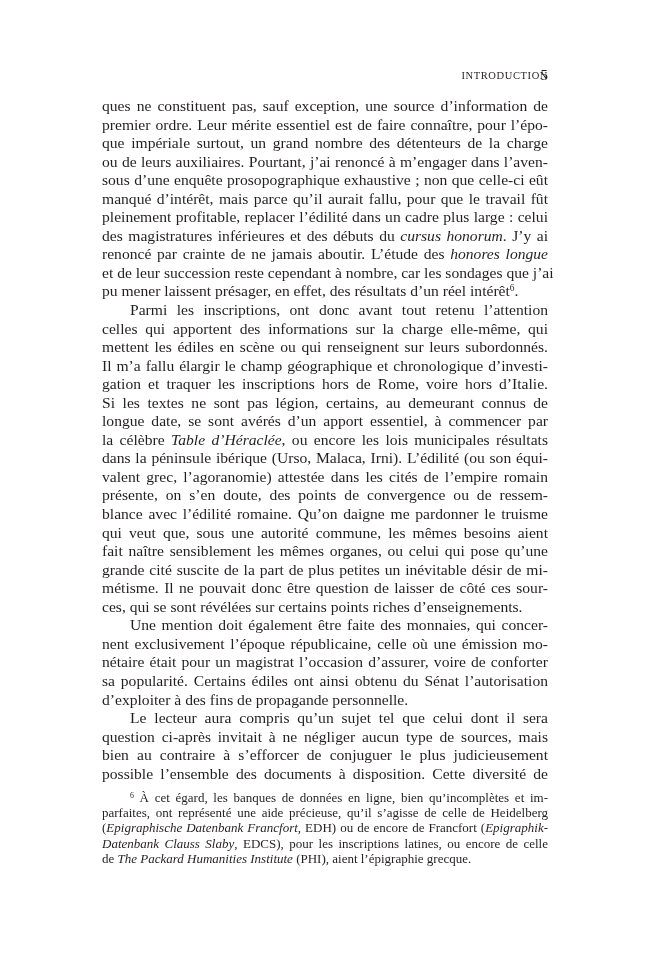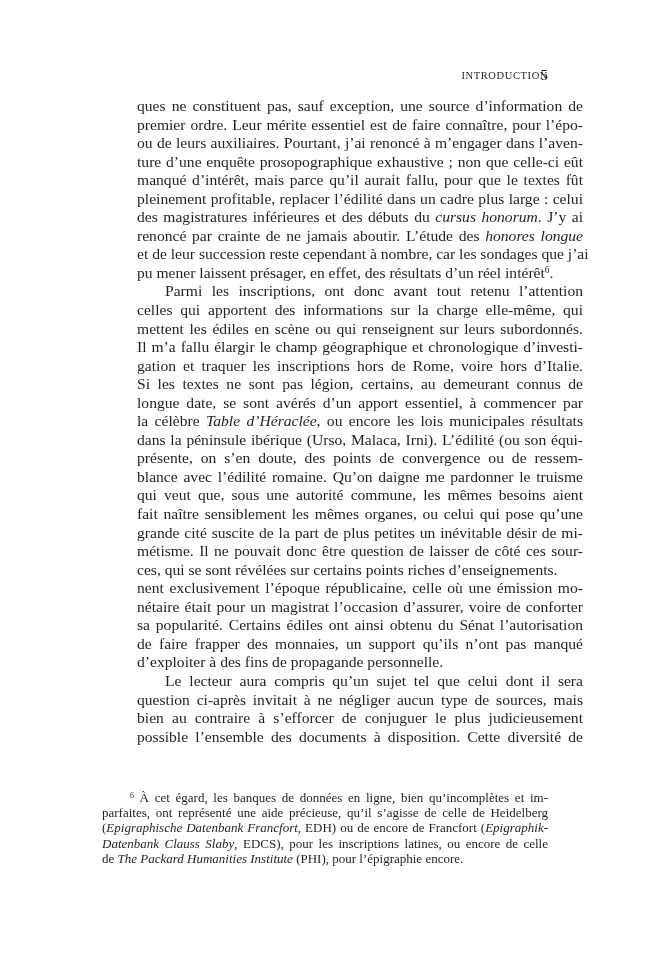--- a/index.html
+++ b/index.html
@@ -1,21 +1,21 @@
 <!DOCTYPE html>
 <html><head>
   <meta charset="utf-8">
   <style>
     html, body { margin: 0; padding: 0; background: #ffffff; }
     body { width: 650px; height: 976px; position: relative; overflow: hidden; }
     .page { position: absolute; left: 0; top: 0; width: 650px; height: 976px; background: #fff; color: #231f20; }
     .running-head { position: absolute; top: 68px; left: 102px; width: 446px; height: 18px; font-family: "Liberation Serif", "DejaVu Serif", serif; }
     .running-title { position: absolute; left: 0; width: 446px; text-align: right; font-size: 10.5px; letter-spacing: 0.6px; top: 2px; }
     .page-number { position: absolute; right: 0; top: -1px; font-size: 15px; }
-    .body-text { position: absolute; top: 97px; left: 102px; width: 446px; font-family: "Liberation Serif", "DejaVu Serif", serif; font-size: 15.6px; line-height: 18.55px; margin-left: 35px; }
+    .body-text { position: absolute; top: 97px; left: 102px; width: 446px; font-family: "Liberation Serif", "DejaVu Serif", serif; font-size: 15.6px; line-height: 18.55px; }
     .line { display: block; white-space: nowrap; text-align: justify; text-align-last: justify; height: 18.55px; }
     .line.last { text-align-last: left; }
     .line.indent { padding-left: 28px; }
     .footnotes { position: absolute; top: 790px; left: 102px; width: 446px; font-family: "Liberation Serif", "DejaVu Serif", serif; font-size: 13px; line-height: 15.2px; }
     .fn-line { display: block; white-space: nowrap; text-align: justify; text-align-last: justify; height: 15.2px; }
     .fn-line.last { text-align-last: left; }
     .fn-line.indent { padding-left: 28px; }
     sup { font-size: 0.6em; vertical-align: 0.55em; line-height: 0; }
     i { font-style: italic; }
   </style>
@@ -25,56 +25,58 @@
 <div class="page">
 
   <div class="running-head">
     <span class="running-title">INTRODUCTION</span>
     <span class="page-number">5</span>
   </div>
 
   <div class="body-text">
     <span class="line">ques ne constituent pas, sauf exception, une source d’information de</span>
     <span class="line">premier ordre. Leur mérite essentiel est de faire connaître, pour l’épo-</span>
+    <span class="line">que impériale surtout, un grand nombre des détenteurs de la charge</span>
     <span class="line">ou de leurs auxiliaires. Pourtant, j’ai renoncé à m’engager dans l’aven-</span>
-    <span class="line">ture d’une enquête prosopographique exhaustive ; non que celle-ci eût</span>
-    <span class="line">manqué d’intérêt, mais parce qu’il aurait fallu, pour que le textes fût</span>
+    <span class="line">sous d’une enquête prosopographique exhaustive ; non que celle-ci eût</span>
+    <span class="line">manqué d’intérêt, mais parce qu’il aurait fallu, pour que le travail fût</span>
     <span class="line">pleinement profitable, replacer l’édilité dans un cadre plus large : celui</span>
     <span class="line"><span>des magistratures inférieures et des débuts du </span><i>cursus honorum</i><span>. J’y ai</span></span>
     <span class="line"><span>renoncé par crainte de ne jamais aboutir. L’étude des </span><i>honores longue</i></span>
     <span class="line">et de leur succession reste cependant à nombre, car les sondages que j’ai</span>
     <span class="line last"><span>pu mener laissent présager, en effet, des résultats d’un réel intérêt</span><sup>6</sup><span>.</span></span>
     <span class="line indent">Parmi les inscriptions, ont donc avant tout retenu l’attention</span>
     <span class="line">celles qui apportent des informations sur la charge elle-même, qui</span>
     <span class="line">mettent les édiles en scène ou qui renseignent sur leurs subordonnés.</span>
     <span class="line">Il m’a fallu élargir le champ géographique et chronologique d’investi-</span>
     <span class="line">gation et traquer les inscriptions hors de Rome, voire hors d’Italie.</span>
     <span class="line">Si les textes ne sont pas légion, certains, au demeurant connus de</span>
     <span class="line">longue date, se sont avérés d’un apport essentiel, à commencer par</span>
     <span class="line"><span>la célèbre </span><i>Table d’Héraclée</i><span>, ou encore les lois municipales résultats</span></span>
     <span class="line">dans la péninsule ibérique (Urso, Malaca, Irni). L’édilité (ou son équi-</span>
+    <span class="line">valent grec, l’agoranomie) attestée dans les cités de l’empire romain</span>
     <span class="line">présente, on s’en doute, des points de convergence ou de ressem-</span>
     <span class="line">blance avec l’édilité romaine. Qu’on daigne me pardonner le truisme</span>
     <span class="line">qui veut que, sous une autorité commune, les mêmes besoins aient</span>
     <span class="line">fait naître sensiblement les mêmes organes, ou celui qui pose qu’une</span>
     <span class="line">grande cité suscite de la part de plus petites un inévitable désir de mi-</span>
     <span class="line">métisme. Il ne pouvait donc être question de laisser de côté ces sour-</span>
     <span class="line last">ces, qui se sont révélées sur certains points riches d’enseignements.</span>
+    <span class="line indent">Une mention doit également être faite des monnaies, qui concer-</span>
     <span class="line">nent exclusivement l’époque républicaine, celle où une émission mo-</span>
     <span class="line">nétaire était pour un magistrat l’occasion d’assurer, voire de conforter</span>
     <span class="line">sa popularité. Certains édiles ont ainsi obtenu du Sénat l’autorisation</span>
-    <span class="line">de faire frapper des monnaies, un support qu’ils n’ont pas manqué</span>
     <span class="line last">d’exploiter à des fins de propagande personnelle.</span>
     <span class="line indent">Le lecteur aura compris qu’un sujet tel que celui dont il sera</span>
     <span class="line">question ci-après invitait à ne négliger aucun type de sources, mais</span>
     <span class="line">bien au contraire à s’efforcer de conjuguer le plus judicieusement</span>
     <span class="line">possible l’ensemble des documents à disposition. Cette diversité de</span>
   </div>
 
   <div class="footnotes">
     <span class="fn-line indent"><sup>6</sup><span> À cet égard, les banques de données en ligne, bien qu’incomplètes et im-</span></span>
     <span class="fn-line">parfaites, ont représenté une aide précieuse, qu’il s’agisse de celle de Heidelberg</span>
     <span class="fn-line"><span>(</span><i>Epigraphische Datenbank Francfort</i><span>, EDH) ou de encore de Francfort (</span><i>Epigraphik-</i></span>
     <span class="fn-line"><i>Datenbank Clauss Slaby</i><span>, EDCS), pour les inscriptions latines, ou encore de celle</span></span>
-    <span class="fn-line last"><span>de </span><i>The Packard Humanities Institute</i><span> (PHI), pour l’épigraphie encore.</span></span>
+    <span class="fn-line last"><span>de </span><i>The Packard Humanities Institute</i><span> (PHI), aient l’épigraphie grecque.</span></span>
   </div>
 
 </div>
 
 </body></html>

